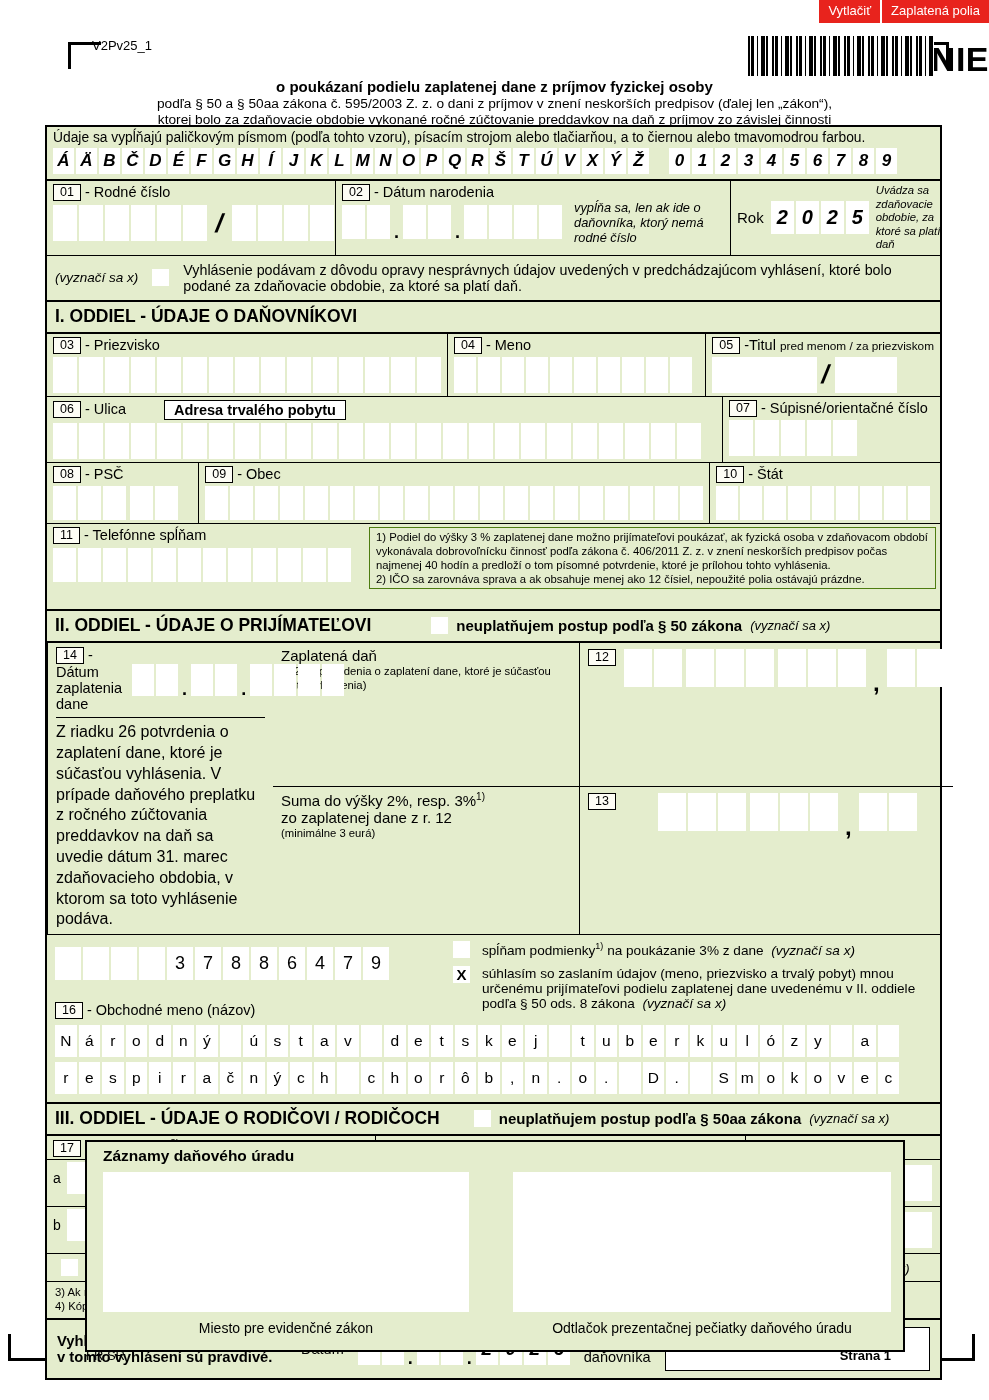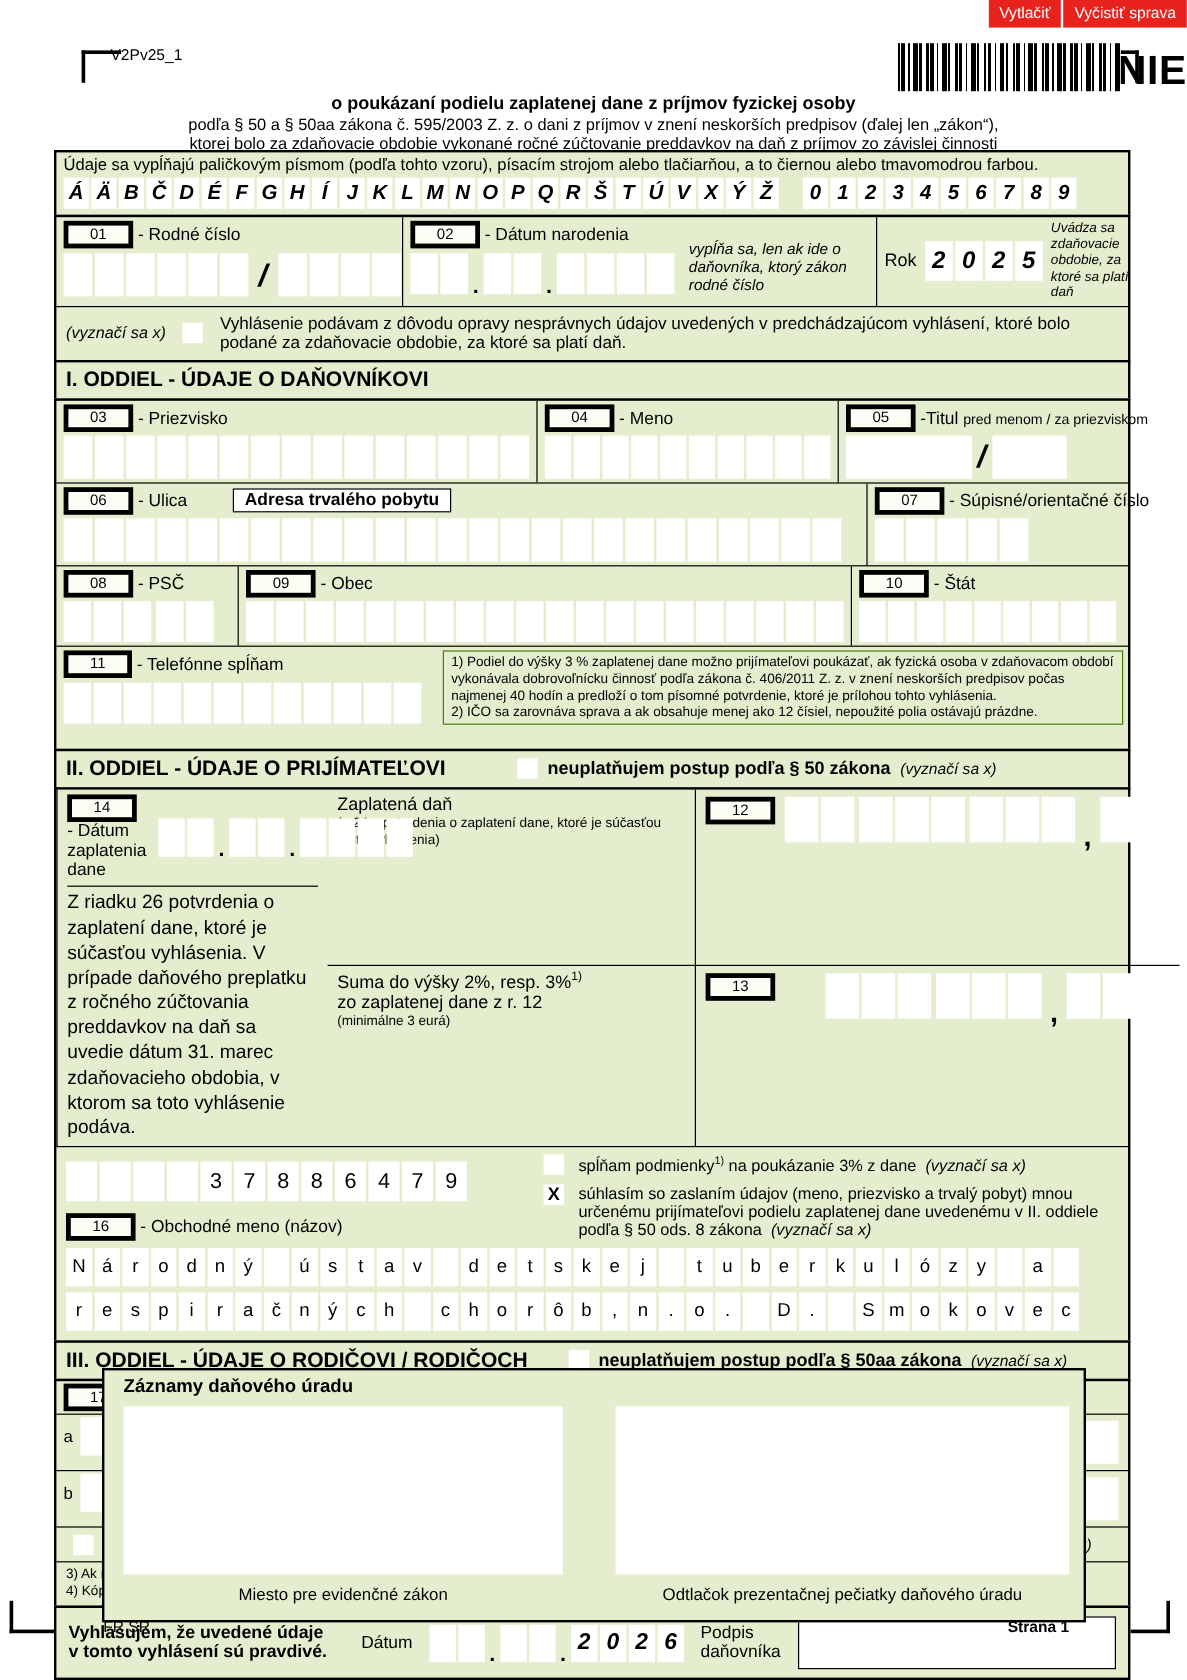--- a/index.html
+++ b/index.html
@@ -30,21 +30,21 @@
   .pad{padding:3px 6px}
   
   .comb{display:flex;gap:2px}
   .cell{background:#fff;width:var(--cw,24px);height:var(--ch,34px);flex:none;
         display:flex;align-items:center;justify-content:center;font-size:var(--fs,16px)}
   .hand .cell{font-style:italic;font-weight:bold}
   .field{display:flex;align-items:flex-end;gap:4px}
   .slash{font-size:26px;font-weight:bold;margin:0 5px;transform:skewX(-12deg);align-self:center}
   .dot{font-size:18px;font-weight:bold;align-self:flex-end;line-height:14px}
   .comma{font-size:24px;font-weight:bold;align-self:flex-end;line-height:8px;margin:0 3px}
-  .fnum{display:inline-block;border:4px solid #000000;background:#fdfdf5;font-size:12.5px;line-height:15px;padding:0 18px;margin-right:4px;vertical-align:1px}
+  .fnum{display:inline-block;border:1px solid #000000;background:#fdfdf5;font-size:12.5px;line-height:15px;padding:0 6px;margin-right:4px;vertical-align:1px}
   .flabel{font-size:14.5px}
   .cb{width:17px;height:17px;background:#fff;flex:none;display:flex;align-items:center;justify-content:center;font-weight:bold;font-size:15px;cursor:pointer}
   .it{font-style:italic}
   .small{font-size:11.3px;line-height:1.25}
   .wbox{background:#fff}
   .bl{border-left:1px solid #000}
   .bt{border-top:1px solid #000}
   
   #instr-note{font-size:13.8px;padding:3px 6px 2px}
   #addr-tag{background:#fff;border:1px solid #000;font-weight:bold;font-size:14.5px;padding:1px 9px;margin-left:38px}
@@ -61,21 +61,21 @@
   #rec-r{left:426px;width:378px}
   .reclabel{position:absolute;top:178px;font-size:14px;text-align:center}
   #footer-left{position:absolute;left:86px;top:1348px;font-size:13px}
   #footer-right{position:absolute;right:98px;top:1348px;font-size:13px;font-weight:bold}
 </style>
 </head>
 <body>
 
 <div id="toolbar">
   <div class="btn">Vytlačiť</div>
-  <div class="btn">Vyčistiť sprava</div>
+  <div class="btn">Zaplatená polia</div>
 </div>
 
 <div class="cm" id="cm-tl"></div>
 <div class="cm" id="cm-tr"></div>
 <div class="cm" id="cm-bl"></div>
 <div class="cm" id="cm-br"></div>
 <div id="form-code">V2Pv25_1</div>
 <div id="title">VYHLÁSENIE</div>
 <div id="subtitle">o poukázaní podielu zaplatenej dane z príjmov fyzickej osoby</div>
 <div id="hline1">podľa § 50 a § 50aa zákona č. 595/2003 Z. z. o dani z príjmov v znení neskorších predpisov (ďalej len „zákon“),</div>
@@ -168,21 +168,21 @@
                 </div>
               <span class="dot">.</span>
               <div class="comb" style="--cw:23px;--ch:34px">
                   <span class="cell"></span>
                   <span class="cell"></span>
                   <span class="cell"></span>
                   <span class="cell"></span>
                 </div>
             </div>
           </div>
-          <div class="it" style="font-size:12.8px;width:150px;padding-top:16px">vypĺňa sa, len ak ide o daňovníka, ktorý zákon rodné číslo</div>
+          <div class="it" style="font-size:12.8px;width:150px;padding-top:16px">vypĺňa sa, len ak ide o daňovníka, ktorý nemá rodné číslo</div>
         </div>
       </div>
       <div class="pad bl" style="width:228px;box-sizing:border-box;display:flex;gap:7px;align-items:center">
         <span style="font-size:15px">Rok</span>
         <div class="comb hand" style="--cw:23px;--ch:33px;--fs:20px">
             <span class="cell">2</span>
             <span class="cell">0</span>
             <span class="cell">2</span>
             <span class="cell">5</span>
           </div>
@@ -475,21 +475,21 @@
             <span class="cell"></span>
             <span class="cell">3</span>
             <span class="cell">7</span>
             <span class="cell">8</span>
             <span class="cell">8</span>
             <span class="cell">6</span>
             <span class="cell">4</span>
             <span class="cell">7</span>
             <span class="cell">9</span>
           </div>
-        <div class="flabel" style="margin-top:10px"><span class="fnum">16</span><span>- Obchodné meno (názov)</span></div>
+        <div class="flabel" style="margin-top:22px"><span class="fnum">16</span><span>- Obchodné meno (názov)</span></div>
       </div>
       <div style="flex:1;font-size:13.6px">
         <div class="row" style="gap:12px;align-items:center;margin:2px 0 8px">
           <span class="cb"></span>
           <span><span>spĺňam podmienky</span><sup style="font-size:9px">1)</sup> <span>na poukázanie 3% z dane</span>&nbsp; <span class="it">(vyznačí sa x)</span></span>
         </div>
         <div class="row" style="gap:12px">
           <span class="cb">X</span>
           <span style="max-width:440px"><span>súhlasím so zaslaním údajov (meno, priezvisko a trvalý pobyt) mnou určenému prijímateľovi podielu zaplatenej dane uvedenému v II. oddiele podľa § 50 ods. 8 zákona</span>&nbsp; <span class="it">(vyznačí sa x)</span></span>
         </div>

